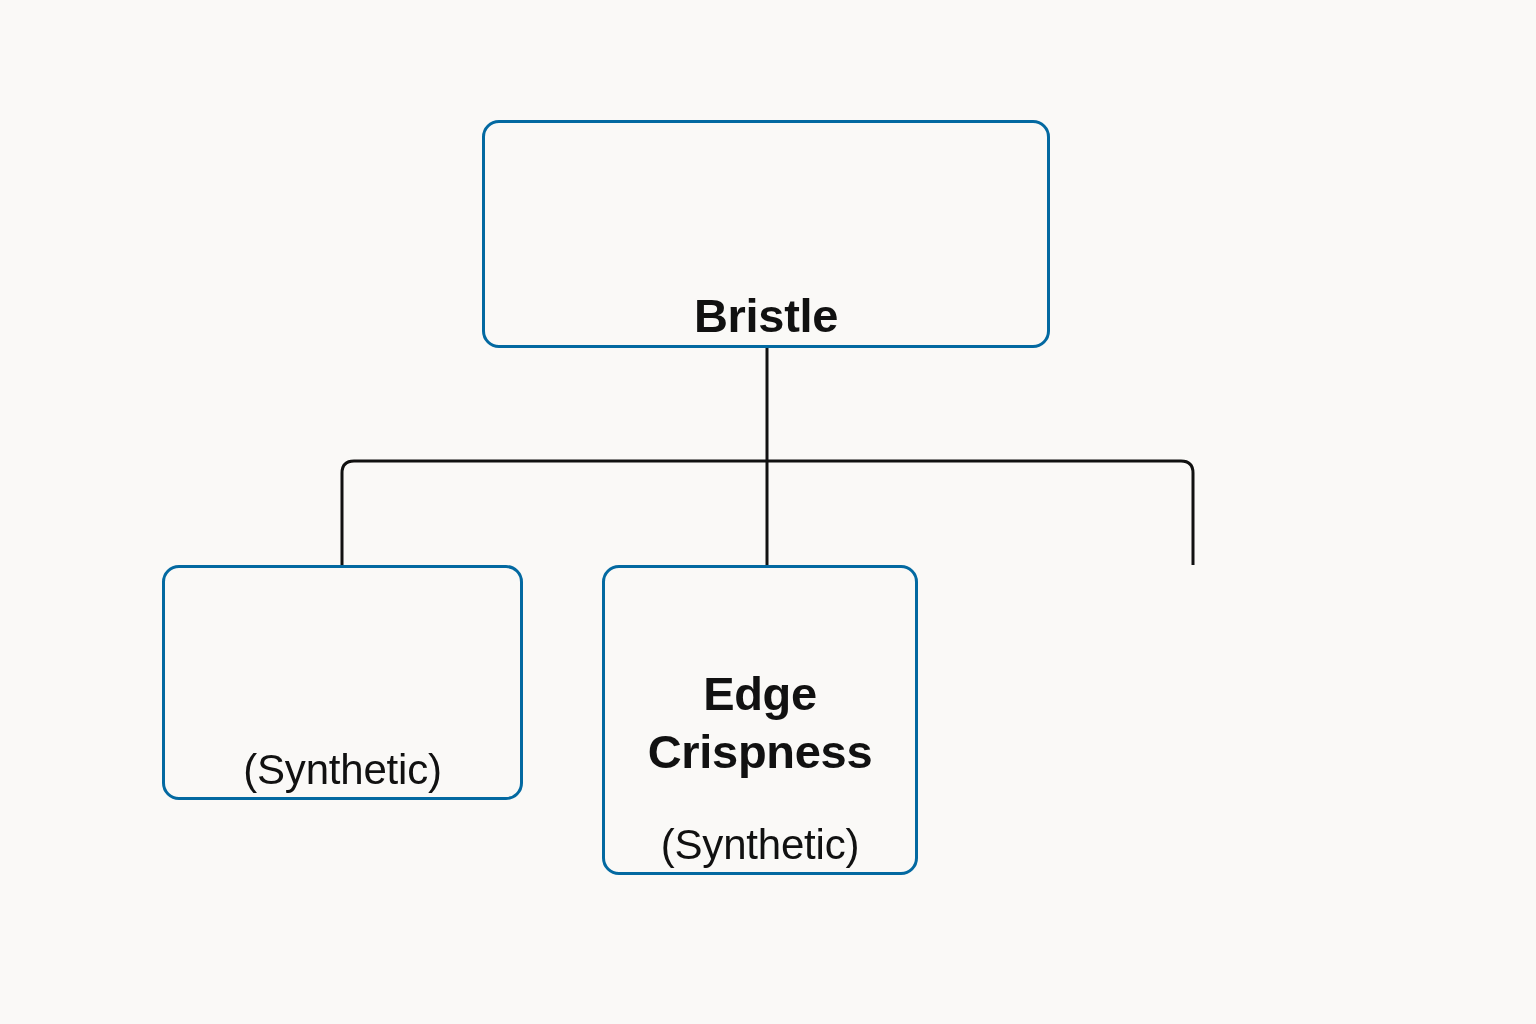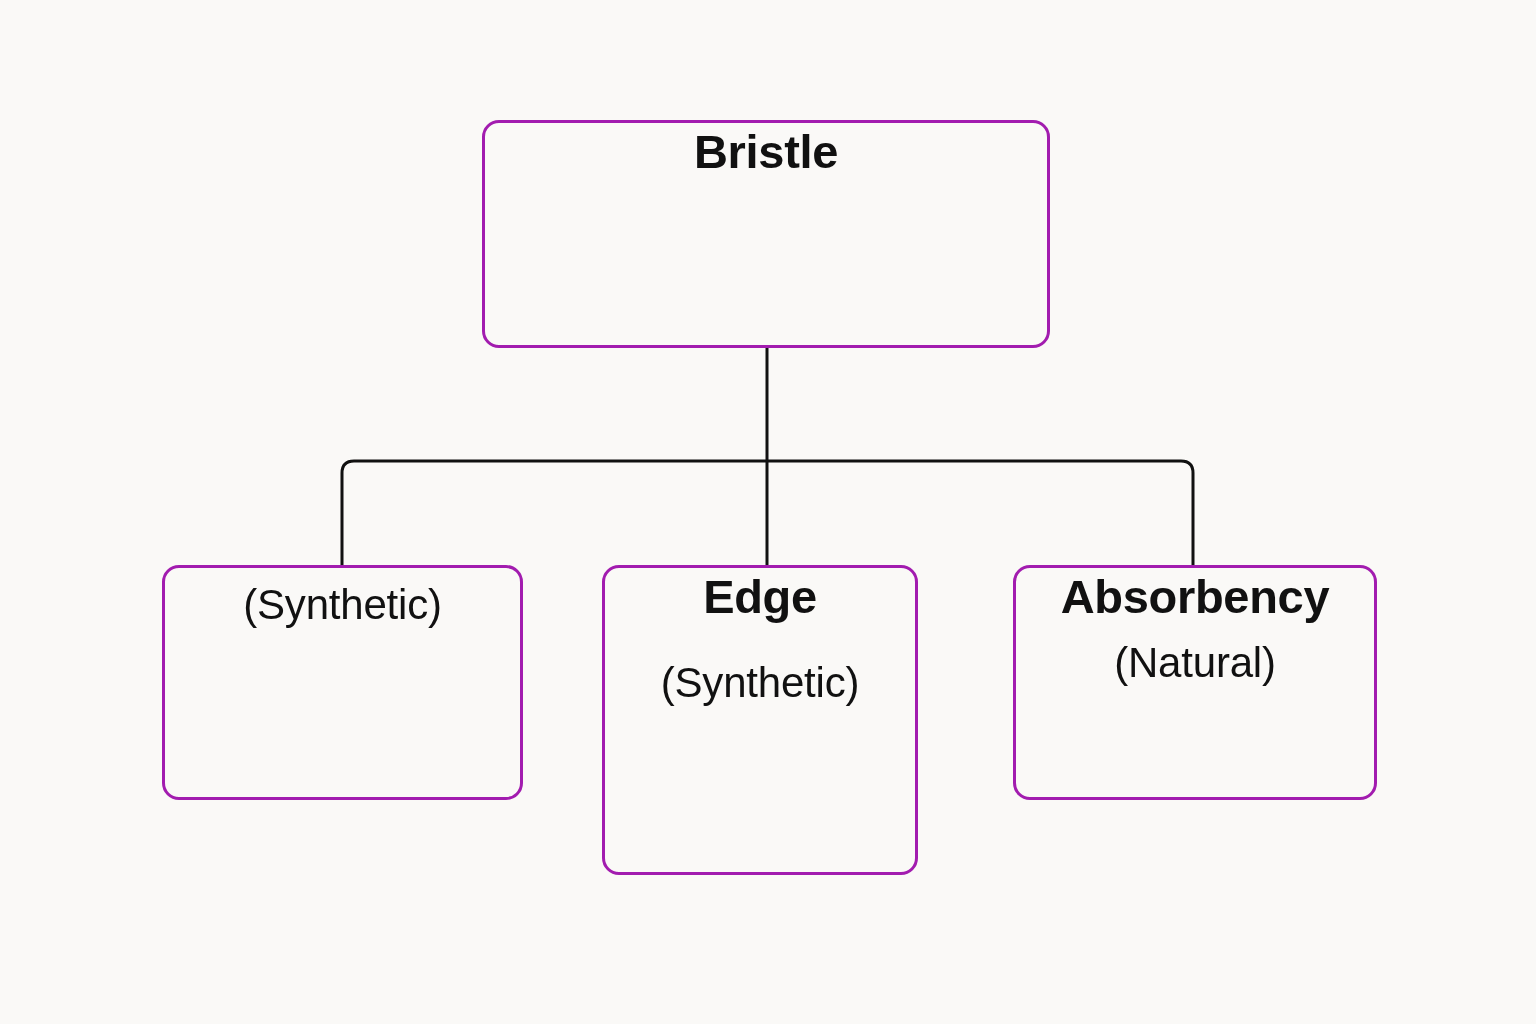--- a/index.html
+++ b/index.html
@@ -22,25 +22,25 @@
     left: 0;
     top: 0;
     width: 1536px;
     height: 1024px;
     pointer-events: none;
   }
   .node {
     position: absolute;
     box-sizing: border-box;
     background: #faf9f7;
-    border: 3px solid #a21caf;
+    border: 3px solid #0369a1;
     display: flex;
     flex-direction: column;
     align-items: center;
-    justify-content: flex-start;
+    justify-content: flex-end;
     text-align: center;
     color: #111111;
   }
   .node-root {
     left: 482px;
     top: 120px;
     width: 568px;
     height: 228px;
     border-radius: 17px;
   }
@@ -78,21 +78,21 @@
   .node-child-2 .node-title,
   .node-child-3 .node-title {
     font-size: 47px;
     line-height: 58px;
   }
   .node-subtitle {
     font-weight: normal;
     font-size: 42px;
     line-height: 54px;
     letter-spacing: -0.2px;
-    margin-top: 10px;
+    margin-top: 17px;
   }
 </style>
 </head>
 <body>
 
 <div id="canvas">
 
   <svg id="connectors" viewBox="0 0 1536 1024" width="1536" height="1024" xmlns="http://www.w3.org/2000/svg">
     <g fill="none" stroke="#111111" stroke-width="3" stroke-linecap="butt" stroke-linejoin="round">
       <path d="M 767 348 L 767 461"></path>
@@ -108,22 +108,19 @@
     </div>
   </div>
 
   <div class="node node-child-1">
     <div class="node-subtitle">(Synthetic)</div>
   </div>
 
   <div class="node node-child-2">
     <div class="node-title">
       <span>Edge</span><br>
+      <span>Crispness</span>
     </div>
     <div class="node-subtitle">(Synthetic)</div>
   </div>
 
-  <div class="node node-child-3">
-    <div class="node-title">Absorbency</div>
-    <div class="node-subtitle">(Natural)</div>
-  </div>
 
 </div>
 
 </body></html>

